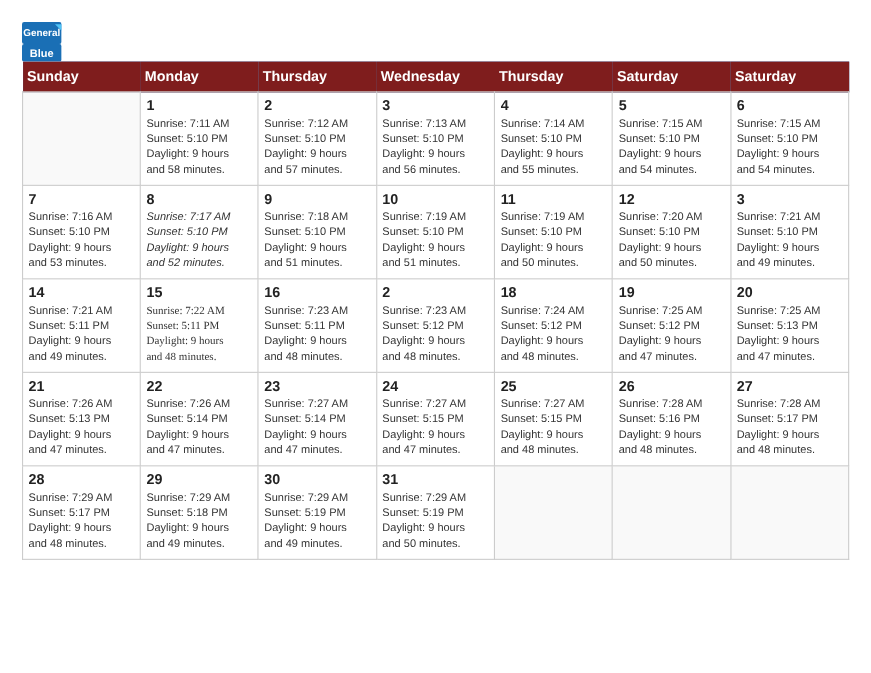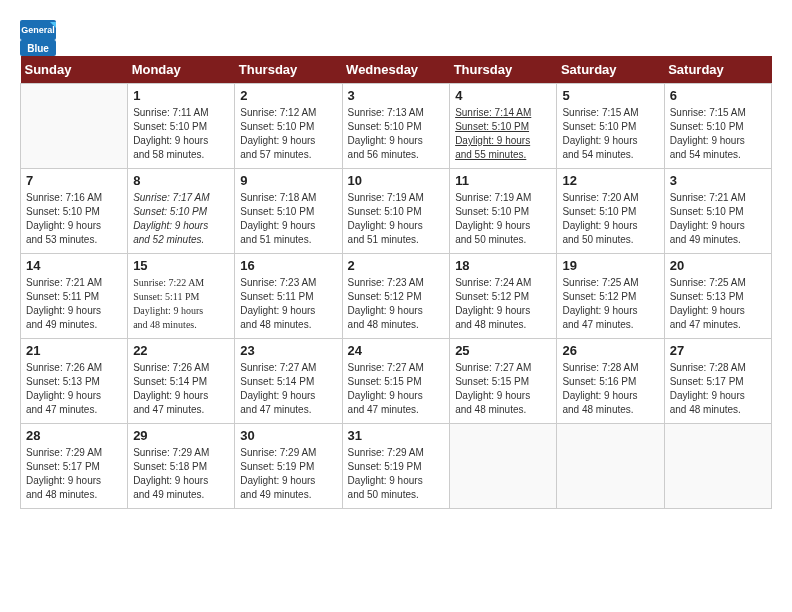--- a/index.html
+++ b/index.html
@@ -96,21 +96,21 @@
         </td>
         <td>
           <div class="day-number">3</div>
           <div class="day-info" style="white-space: pre-line;">Sunrise: 7:13 AM
 Sunset: 5:10 PM
 Daylight: 9 hours
 and 56 minutes.</div>
         </td>
         <td>
           <div class="day-number">4</div>
-          <div class="day-info" style="white-space: pre-line; text-decoration: underline;">Sunrise: 7:14 AM
+          <div class="day-info" style="white-space: pre-line;">Sunrise: 7:14 AM
 Sunset: 5:10 PM
 Daylight: 9 hours
 and 55 minutes.</div>
         </td>
         <td>
           <div class="day-number">5</div>
           <div class="day-info" style="white-space: pre-line;">Sunrise: 7:15 AM
 Sunset: 5:10 PM
 Daylight: 9 hours
 and 54 minutes.</div>

